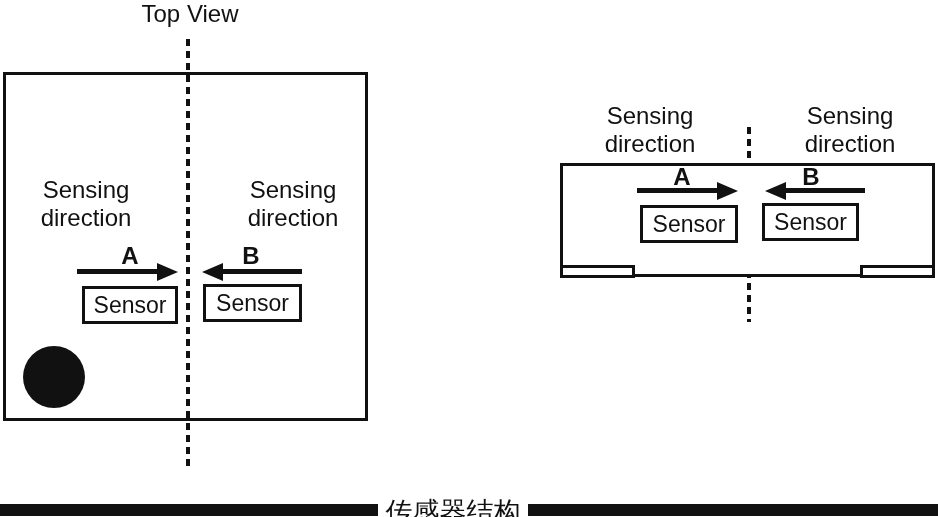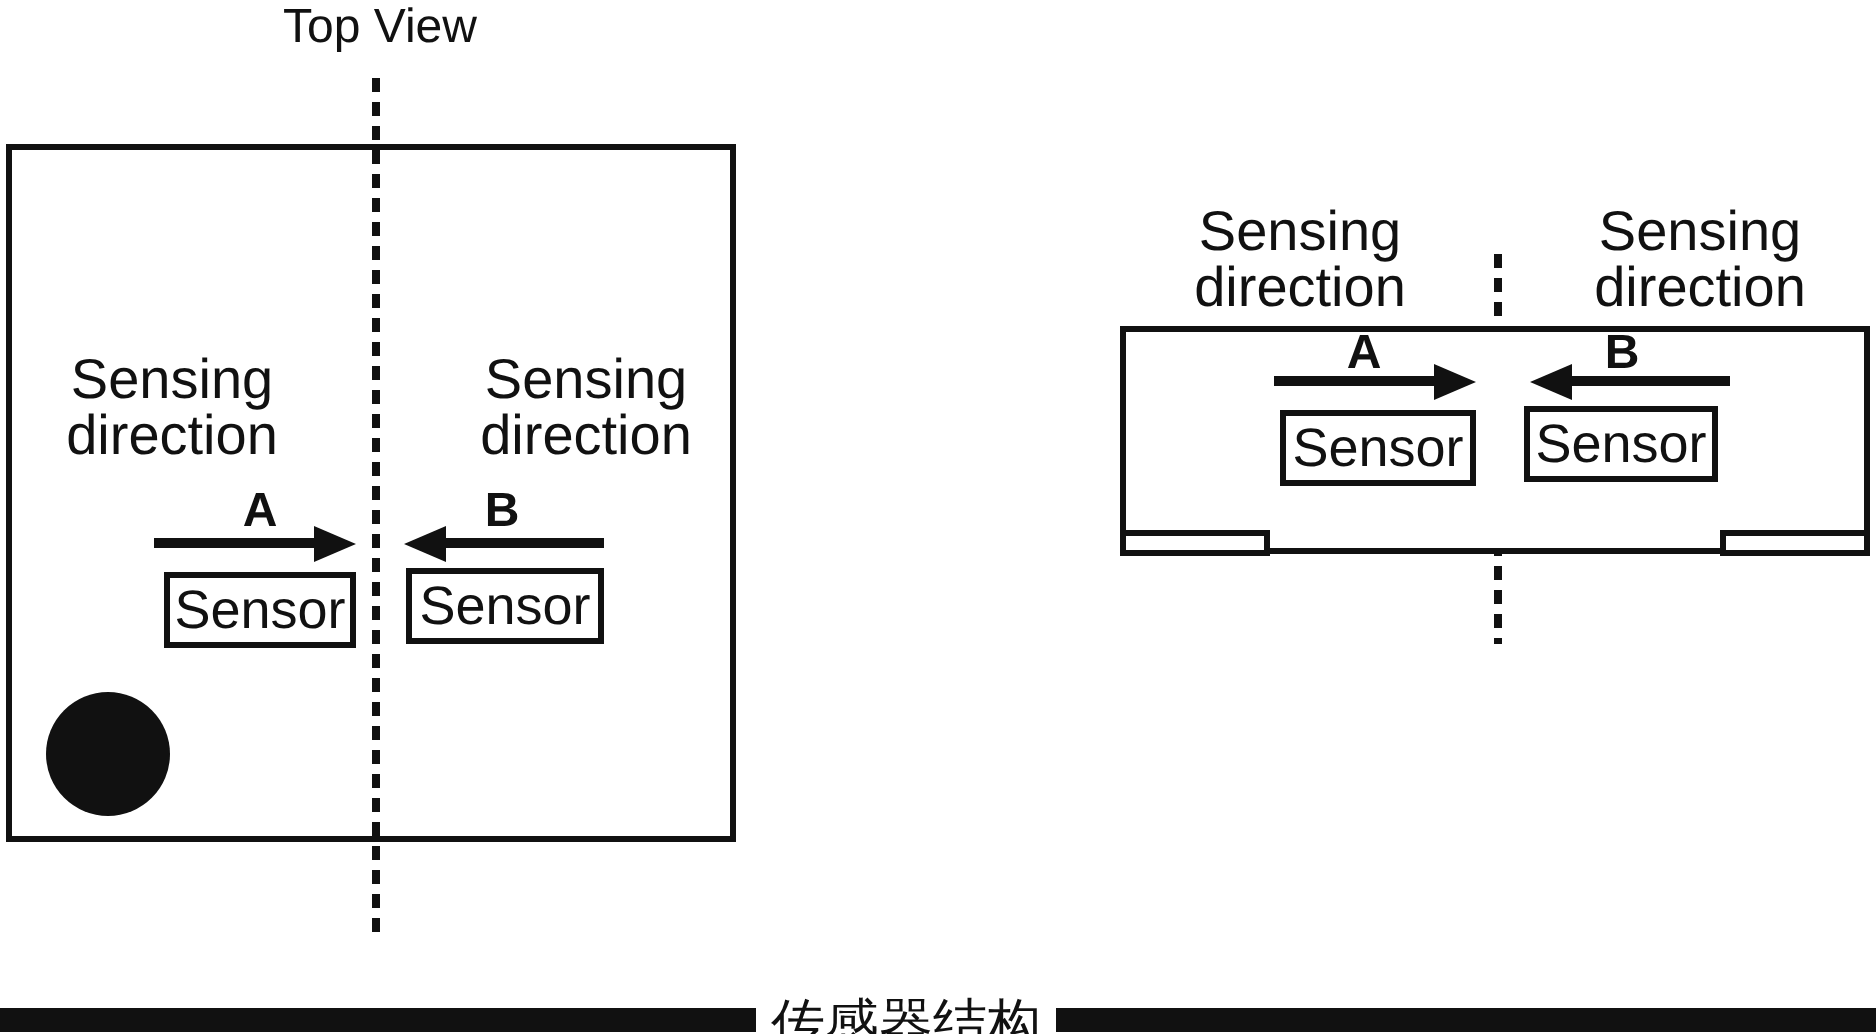--- a/index.html
+++ b/index.html
@@ -10,30 +10,30 @@
     background:var(--bg); overflow:hidden;
     font-family:"Liberation Sans", sans-serif; color:var(--ink);
   }
   .abs { position:absolute; }
   .view-title { font-size:24px; text-align:center; white-space:nowrap; }
   .dash-v {
     width:4px;
     background:repeating-linear-gradient(180deg, var(--ink) 0 7px, transparent 7px 12px);
   }
   .outline { border:3px solid var(--ink); background:transparent; }
-  .dir-label { font-size:28px; line-height:28px; text-align:center; }
+  .dir-label { font-size:24px; line-height:28px; text-align:center; }
   .dir-label span { display:block; }
   .ab-label { font-size:24px; font-weight:bold; text-align:center; width:40px; }
   .arrow-line { height:5px; background:var(--ink); }
   .head-right { width:0; height:0; border-top:9px solid transparent; border-bottom:9px solid transparent; border-left:21px solid var(--ink); }
   .head-left  { width:0; height:0; border-top:9px solid transparent; border-bottom:9px solid transparent; border-right:21px solid var(--ink); }
   .sensor-box {
     border:3px solid var(--ink); background:var(--bg);
     display:flex; align-items:center; justify-content:center;
-    font-size:27px; z-index:2;
+    font-size:23px; z-index:2;
   }
   .dot { border-radius:50%; background:var(--ink); }
   .foot { border:3px solid var(--ink); background:var(--bg); z-index:3; }
   .bottom-bar { background:var(--ink); z-index:1; }
   .caption-plate {
     background:var(--bg); z-index:2; display:flex; justify-content:center;
     padding-top:8px; font-size:27px; white-space:nowrap;
   }
 </style>
 </head>

